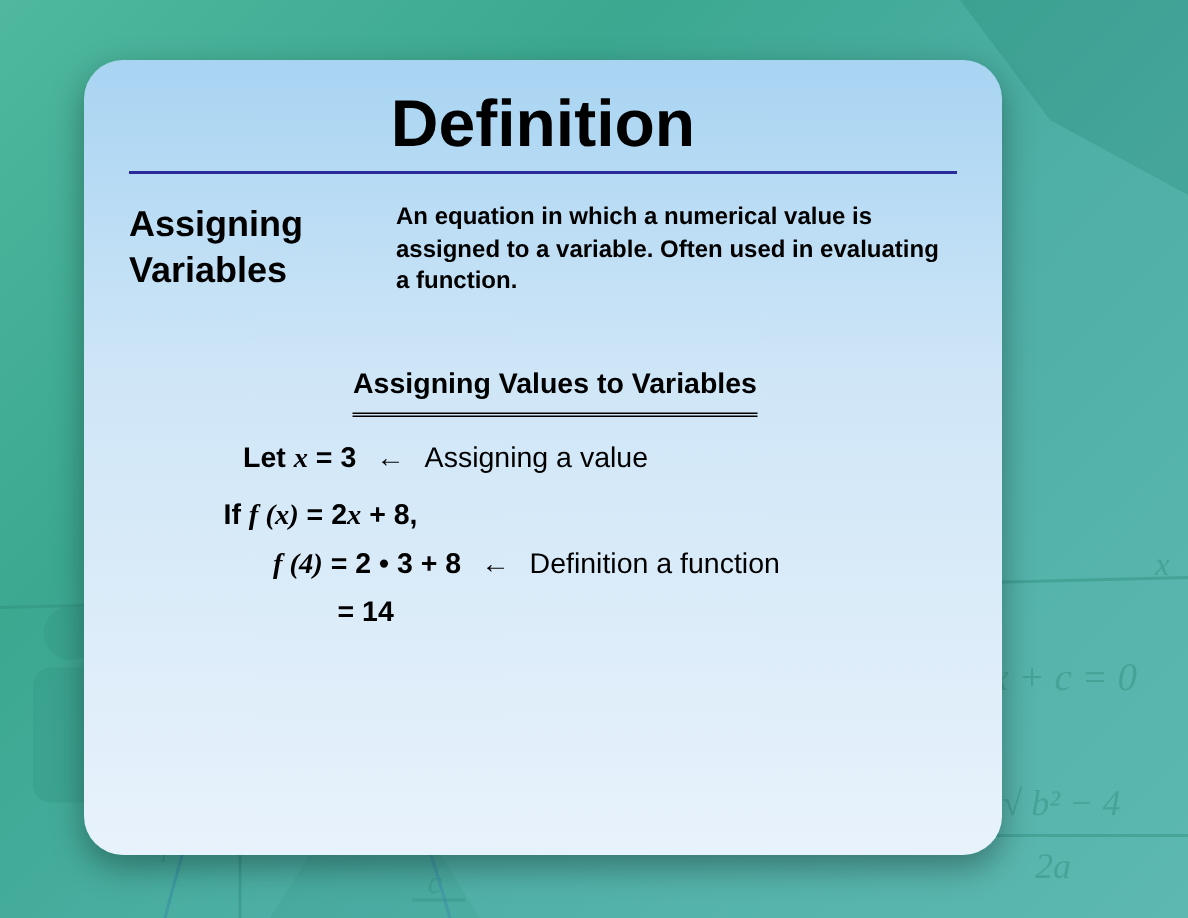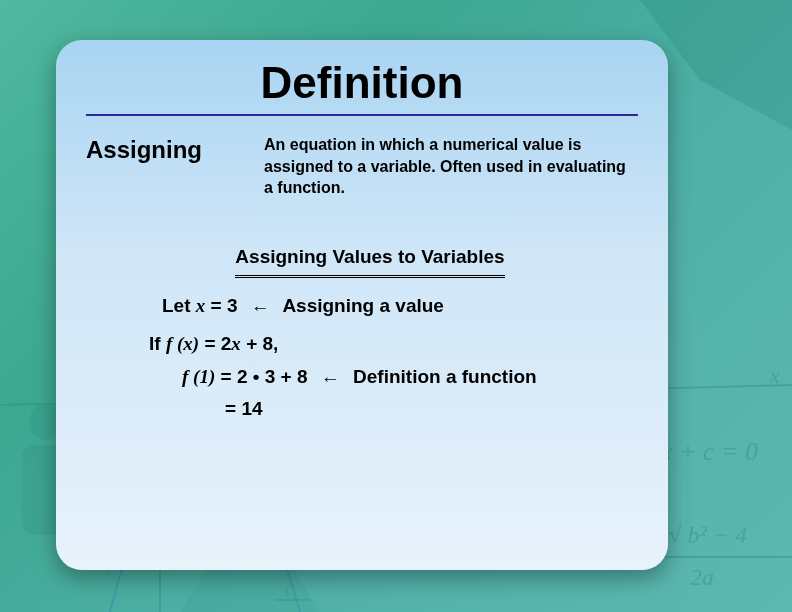--- a/index.html
+++ b/index.html
@@ -87,21 +87,21 @@
     margin-left: 16px;
   }
   .math-line {
     white-space: nowrap;
   }
   .math-line.indent1 { padding-left: 30px; }
   .math-line.indent2 { padding-left: 50px; }
   .math-line.indent-eq { padding-left: 93px; }
   .ital { font-style: italic; font-family: "Times New Roman", serif; }
   .arrow { padding: 0 8px; }
-  .annot { font-weight: bold; }
+  .annot { font-weight: normal; }
   .sep { margin-top: 6px; margin-left: 17px; }
 </style>
 </head>
 <body>
 
 <svg class="bg-decor" width="792" height="612">
   <line x1="0" y1="405" x2="792" y2="385" stroke="#2f8f7e" stroke-width="2"></line>
   <line x1="160" y1="612" x2="160" y2="300" stroke="#2f8f7e" stroke-width="2"></line>
   <text x="770" y="383" fill="#2f8f7e" font-style="italic" font-size="22" font-family="Times New Roman">x</text>
 
@@ -126,20 +126,21 @@
   <path d="M 110 612 Q 200 260 300 612" stroke="#1e5fae" stroke-width="2" fill="none" opacity="0.5"></path>
 </svg>
 
 <div class="card">
   <h1 class="title">Definition</h1>
   <hr class="rule">
 
   <div class="def-row">
     <div class="term">
       <div>Assigning</div>
+      <div>Variables</div>
     </div>
     <div class="desc">An equation in which a numerical value is assigned to a variable. Often used in evaluating a function.</div>
   </div>
 
   <div class="example-wrap">
     <div class="example">
       <div class="example-heading">
         <span class="dbl-underline">Assigning Values to Variables</span>
       </div>
 
@@ -147,21 +148,21 @@
         <span>Let </span><span class="ital">x</span><span> = </span><span>3</span>
         <span class="arrow">←</span>
         <span class="annot">Assigning a  value</span>
       </div>
 
       <div class="math-line sep">
         <span>If </span><span class="ital">f (x)</span><span> = </span><span>2<span class="ital">x</span> + 8,</span>
       </div>
 
       <div class="math-line indent2">
-        <span class="ital">f (1)</span><span> = </span><span>2 • 3 + 8</span>
+        <span class="ital">f (4)</span><span> = </span><span>2 • 3 + 8</span>
         <span class="arrow">←</span>
         <span class="annot">Definition a function</span>
       </div>
 
       <div class="math-line indent-eq">
         <span>= </span><span>14</span>
       </div>
     </div>
   </div>
 </div>

